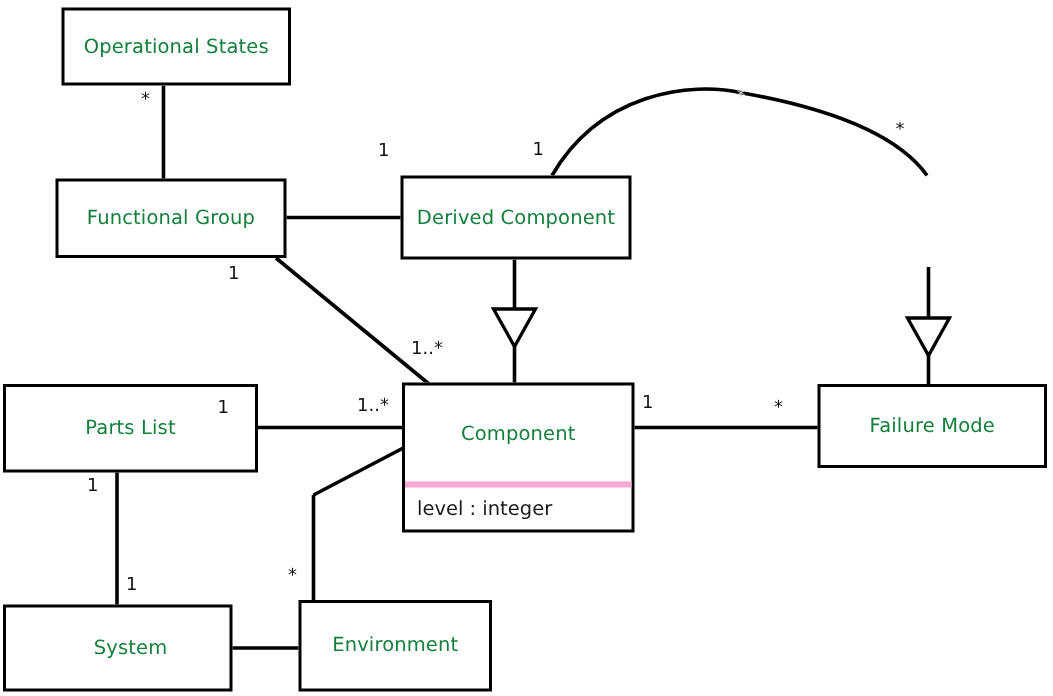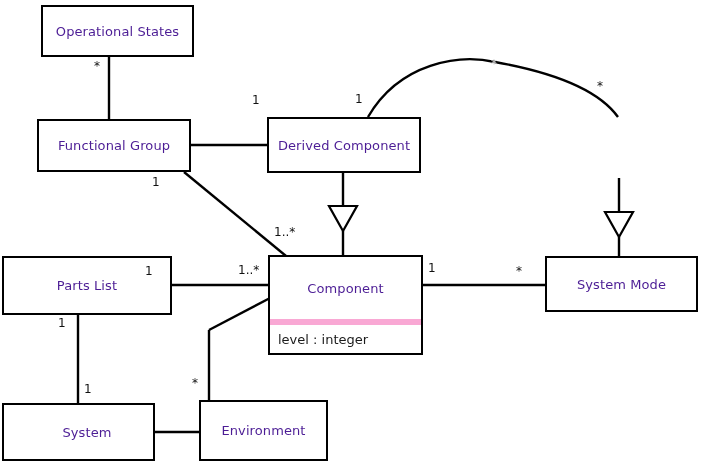--- a/index.html
+++ b/index.html
@@ -25,26 +25,26 @@
     display: flex;
     flex-direction: column;
     z-index: 3;
   }
   .uml-class .name-compartment {
     flex: 1 1 auto;
     display: flex;
     align-items: center;
     justify-content: center;
     font-size: 13px;
-    color: #4c1d95;
+    color: #15803d;
     letter-spacing: 0.1px;
     white-space: nowrap;
   }
   .uml-class .attr-compartment {
-    border-top: 6px solid #f9a8d4;
+    border-top: 4px solid #f9a8d4;
     height: 28px;
     display: flex;
     align-items: center;
     padding-left: 8px;
     font-size: 13px;
     color: #1a1a1a;
     white-space: nowrap;
   }
   
   #connector-layer {
@@ -119,21 +119,21 @@
   <div class="uml-class" style="left:2px; top:256px; width:170px; height:59px;">
     <div class="name-compartment">Parts List</div>
   </div>
 
   <div class="uml-class" style="left:268px; top:255px; width:155px; height:100px;">
     <div class="name-compartment">Component</div>
     <div class="attr-compartment">level : integer</div>
   </div>
 
   <div class="uml-class" style="left:545px; top:256px; width:153px; height:56px;">
-    <div class="name-compartment">System Mode</div>
+    <div class="name-compartment">Failure Mode</div>
   </div>
 
   <div class="uml-class" style="left:2px; top:403px; width:153px; height:58px;padding-left:17px;">
     <div class="name-compartment">System</div>
   </div>
 
   <div class="uml-class" style="left:199px; top:400px; width:129px; height:61px;">
     <div class="name-compartment">Environment</div>
   </div>
 

